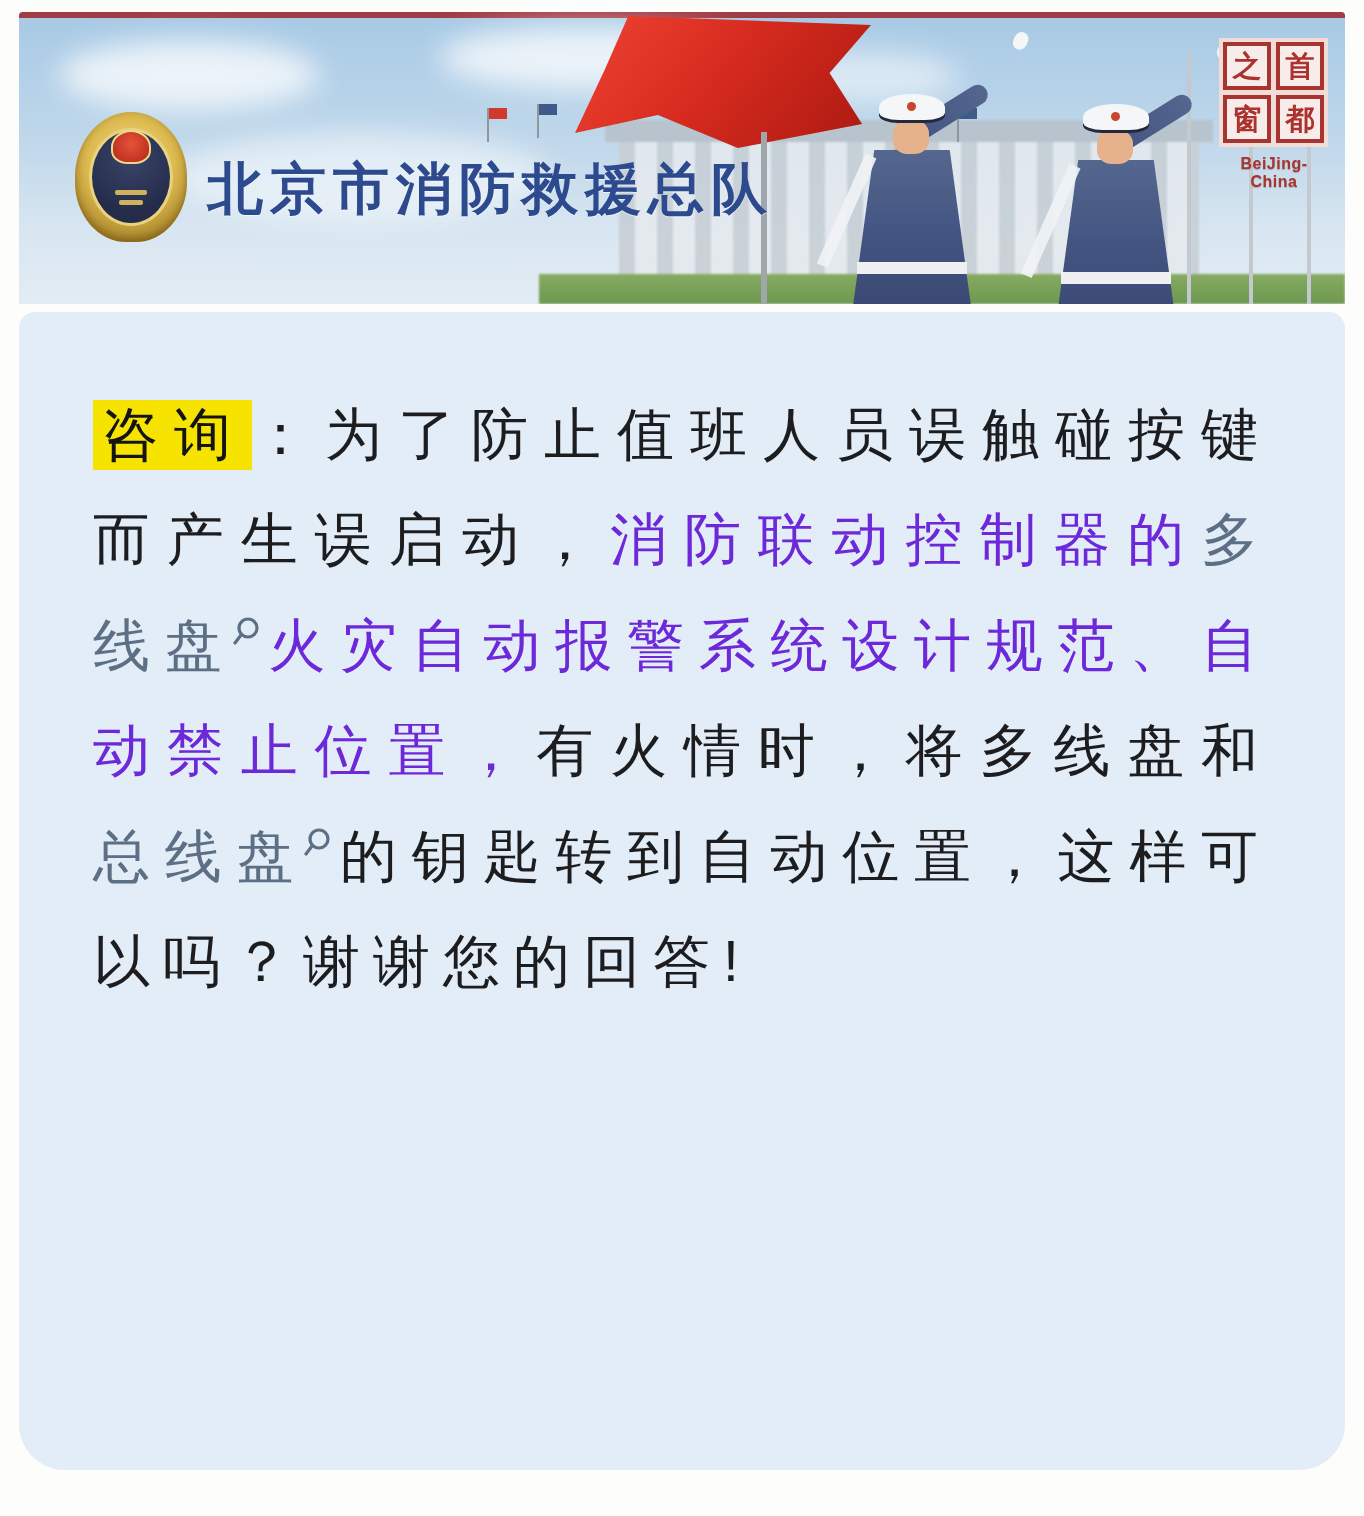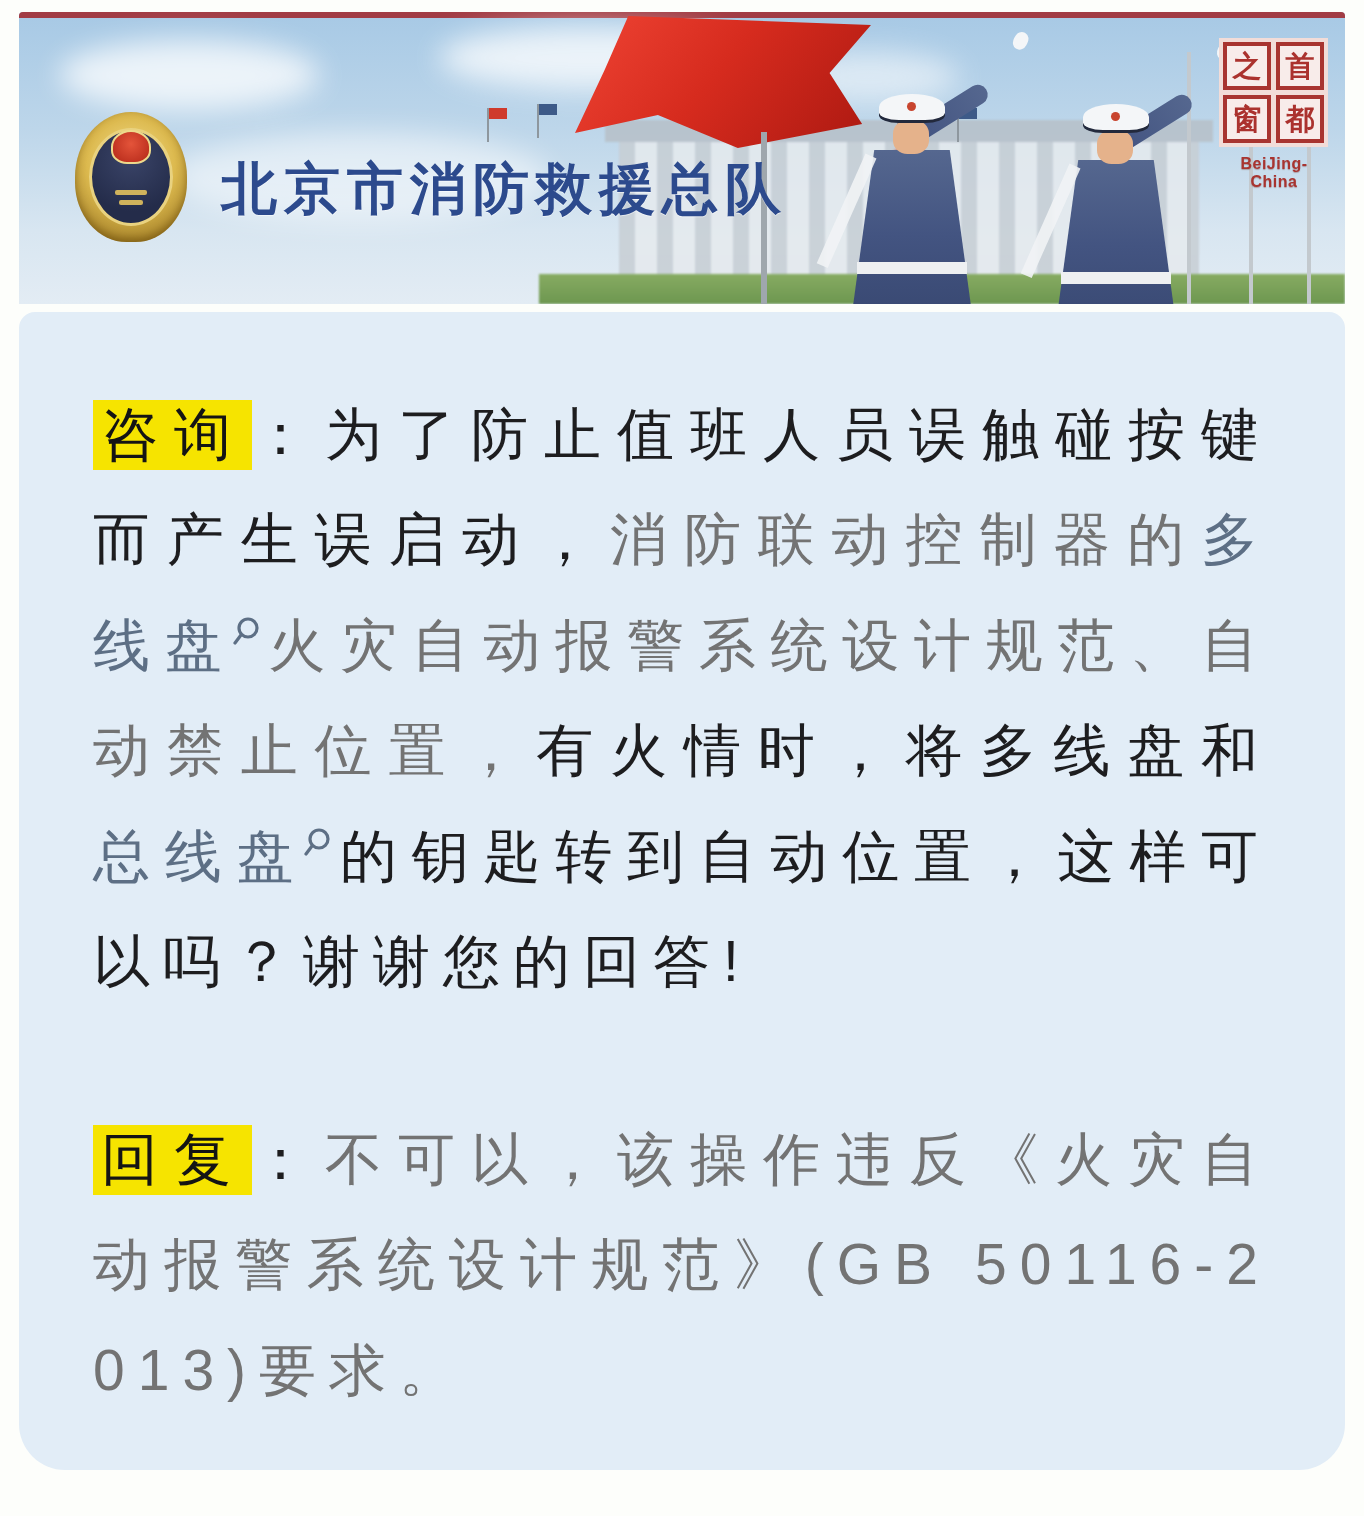--- a/index.html
+++ b/index.html
@@ -86,21 +86,21 @@
     border:3px solid #e9d27f;
   }
   .emblem .red-top {
     position:absolute; left:36px; top:18px; width:40px; height:34px; border-radius:50% 50% 40% 40%;
     background:radial-gradient(circle at 50% 40%,#e4543a,#b32718); border:2px solid #edd98c;
   }
   .emblem .bar { position:absolute; left:40px; top:78px; width:32px; height:5px; background:#cfb25c; border-radius:2px; }
   .emblem .bar.b2 { top:88px; width:24px; left:44px; }
 
   .title {
-    position:absolute; left:202px; top:140px;
+    position:absolute; left:188px; top:140px;
     font-size:56px; font-weight:bold; color:#2c4a8d; letter-spacing:7px;
     text-shadow:0 1px 0 rgba(255,255,255,.5);
     white-space:nowrap; z-index:5;
   }
 
   
   .seal { position:absolute; right:16px; top:26px; width:110px; z-index:6; text-align:center; }
   .seal .grid {
     display:grid; grid-template-columns:48px 48px; grid-template-rows:48px 48px;
     gap:5px; background:#f2dcd8; padding:4px; width:109px;
@@ -124,21 +124,21 @@
   }
   .para {
     font-size:57px; line-height:1.85; letter-spacing:13px;
     text-align:justify; color:#1d1d1f; font-weight:500;
     word-break:break-all;
   }
   .para + .para { margin-top:92px; }
   .hl {
     background:#f6e400; color:#141414; padding:2px 5px 4px 8px;
   }
-  .t-red { color:#737373;margin-top:8px; }
+  .t-red { color:#6d28d9;margin-top:8px; }
   .t-link { color:#5d6f85; }
   .mag {
     display:inline-block; width:32px; height:36px; vertical-align:14px;
     margin:0 2px 0 -4px;
   }
   .mag svg { display:block; }
 </style>
 </head>
 <body>
 
@@ -211,15 +211,14 @@
 <div class="card">
 
   <p class="para"><span class="hl">咨询</span><span>：</span><span>为了防止值班人员误触碰按键而产生误启动，</span><span class="t-red">消防联动控制器的</span><span class="t-link">多线盘</span><span class="mag"><svg width="32" height="36" viewBox="0 0 32 36">
           <circle cx="15" cy="13" r="9" fill="none" stroke="#5d6f85" stroke-width="3.2"></circle>
           <line x1="8" y1="20" x2="2" y2="28" stroke="#5d6f85" stroke-width="3.2" stroke-linecap="round"></line>
         </svg></span><span class="t-red">火灾自动报警系统设计规范、自动禁止位置，</span><span>有火情时，将多线盘和</span><span class="t-link">总线盘</span><span class="mag"><svg width="32" height="36" viewBox="0 0 32 36">
           <circle cx="15" cy="13" r="9" fill="none" stroke="#5d6f85" stroke-width="3.2"></circle>
           <line x1="8" y1="20" x2="2" y2="28" stroke="#5d6f85" stroke-width="3.2" stroke-linecap="round"></line>
         </svg></span><span>的钥匙转到自动位置，这样可以吗？谢谢您的回答!</span></p>
 
-  <p class="para"><span class="hl">回复</span><span>：</span><span class="t-red">不可以，该操作违反《火灾自动报警系统设计规范》(GB 50116-2013)要求。</span></p>
 
 </div>
 
 </body></html>

